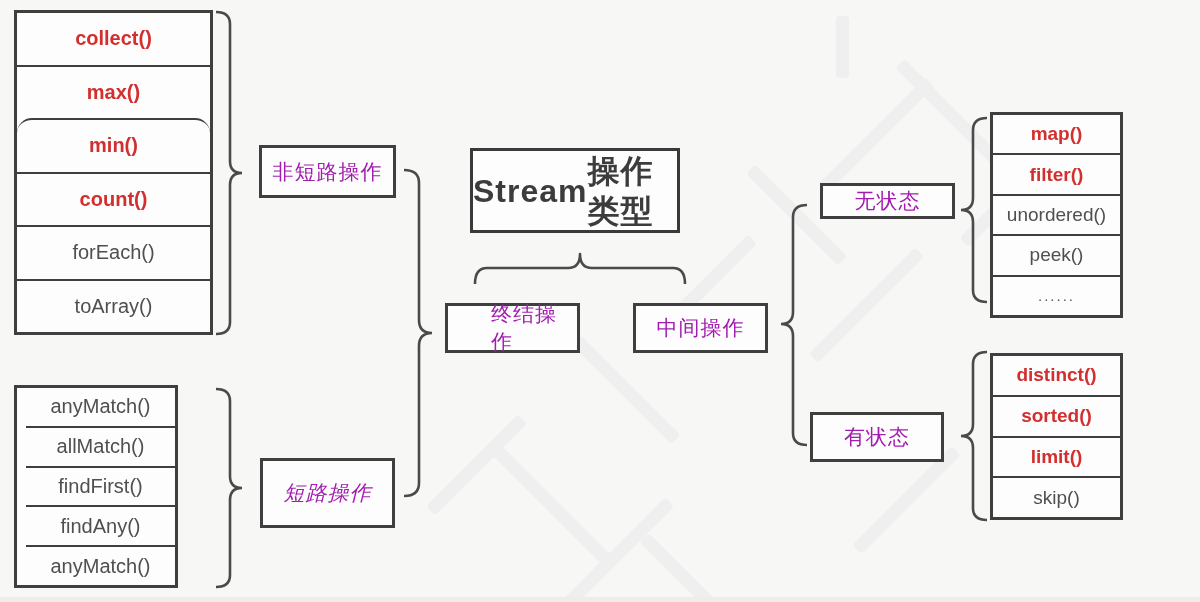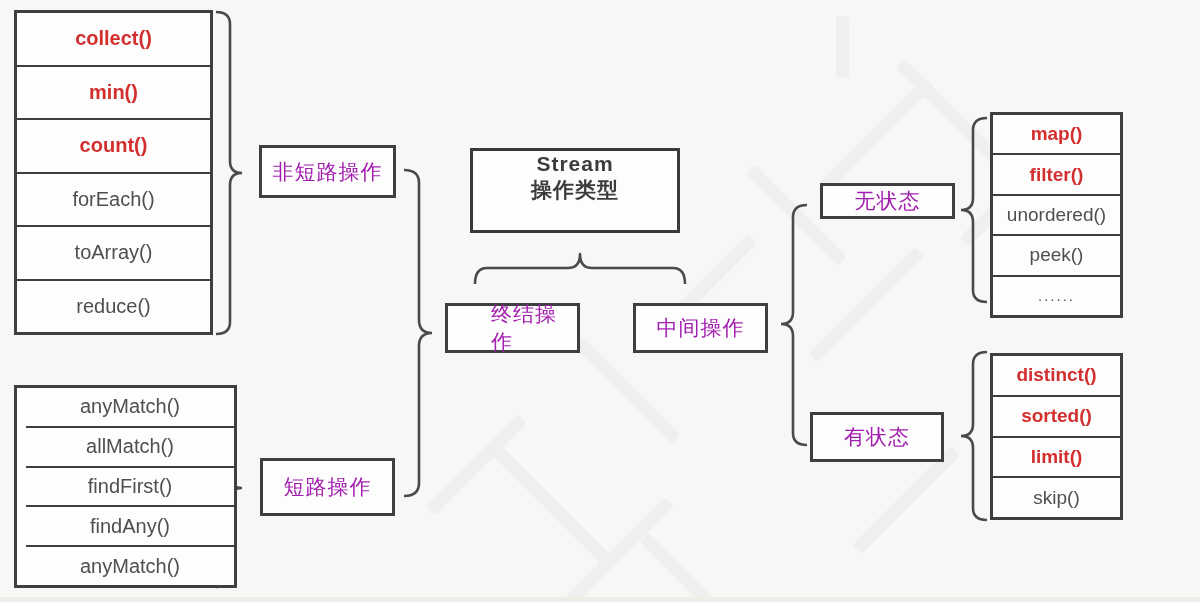--- a/index.html
+++ b/index.html
@@ -26,22 +26,22 @@
   .optable.small .cell{font-size:19px;}
   .optable .cell.dots{font-size:15px;letter-spacing:2px;color:#555;}
   
   .labelbox{
     position:absolute;background:#fdfdfd;border:3px solid #3f3f3f;box-sizing:border-box;
     display:flex;align-items:center;justify-content:center;
     font-size:21px;color:#a21caf;letter-spacing:1px;z-index:2;
   }
   .streambox{
     position:absolute;background:#fdfdfd;border:3px solid #3a3a3a;box-sizing:border-box;
-    display:flex;flex-direction:column;align-items:center;justify-content:flex-start;
-    z-index:2;color:#3c3c3c;font-weight:bold;font-size:21px;line-height:1.25;letter-spacing:1px;
+    display:flex;flex-direction:row;align-items:center;justify-content:flex-end;
+    z-index:2;color:#3c3c3c;font-weight:bold;font-size:32px;line-height:1.25;letter-spacing:1px;
   }
   .brace{position:absolute;z-index:1;}
   .brace path{fill:none;stroke:#4a4a4a;stroke-width:2.6;stroke-linecap:round;stroke-linejoin:round;}
 </style>
 </head>
 <body>
 
 <div class="stage">
 
   <div class="wm" style="left:836px;top:16px;width:13px;height:62px;"></div>
@@ -56,28 +56,28 @@
   <div class="wm" style="left:545px;top:420px;width:13px;height:170px;transform:rotate(-45deg);"></div>
   <div class="wm" style="left:610px;top:480px;width:13px;height:150px;transform:rotate(45deg);"></div>
   <div class="wm" style="left:680px;top:520px;width:13px;height:120px;transform:rotate(-45deg);"></div>
   <div class="wm" style="left:900px;top:430px;width:13px;height:140px;transform:rotate(45deg);"></div>
 
   <div class="topstrip"></div>
   <div class="botstrip"></div>
 
   <div class="optable" style="left:14px;top:10px;width:199px;height:325px;">
       <div class="cell hl" style="color: rgb(211, 47, 47);">collect()</div>
-      <div class="cell hl" style="color: rgb(211, 47, 47);">min()</div>
+      <div class="cell hl" style="color: rgb(211, 47, 47);">max()</div>
+      <div class="cell hl" style="color: rgb(211, 47, 47); border-radius: 15px;">min()</div>
       <div class="cell hl" style="color: rgb(211, 47, 47);">count()</div>
       <div class="cell">forEach()</div>
       <div class="cell">toArray()</div>
-      <div class="cell">reduce()</div>
     </div>
 
-  <div class="optable" style="left:14px;top:385px;width:223px;height:203px;padding-left:9px;">
+  <div class="optable" style="left:14px;top:385px;width:164px;height:203px;padding-left:9px;">
       <div class="cell">anyMatch()</div>
       <div class="cell">allMatch()</div>
       <div class="cell">findFirst()</div>
       <div class="cell">findAny()</div>
       <div class="cell">anyMatch()</div>
     </div>
 
   <div class="optable small" style="left:990px;top:112px;width:133px;height:206px;">
       <div class="cell hl" style="color: rgb(211, 47, 47);">map()</div>
       <div class="cell hl" style="color: rgb(211, 47, 47);">filter()</div>
@@ -125,19 +125,19 @@
     <div>Stream</div>
     <div>操作类型</div>
   </div>
 
   <div class="labelbox" style="left:445px;top:303px;width:135px;height:50px;padding-left:43px;">终结操作</div>
 
   <div class="labelbox" style="left:633px;top:303px;width:135px;height:50px;">中间操作</div>
 
   <div class="labelbox" style="left:259px;top:145px;width:137px;height:53px;">非短路操作</div>
 
-  <div class="labelbox" style="left:260px;top:458px;width:135px;height:58px;">短路操作</div>
+  <div class="labelbox" style="left:260px;top:458px;width:135px;height:70px;font-style:italic;">短路操作</div>
 
   <div class="labelbox" style="left:820px;top:183px;width:135px;height:36px;">无状态</div>
 
   <div class="labelbox" style="left:810px;top:412px;width:134px;height:50px;">有状态</div>
 
 </div>
 
 </body></html>

